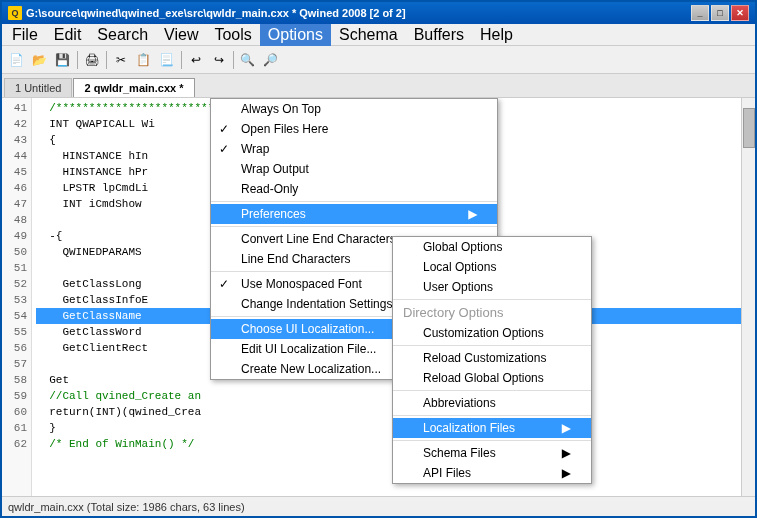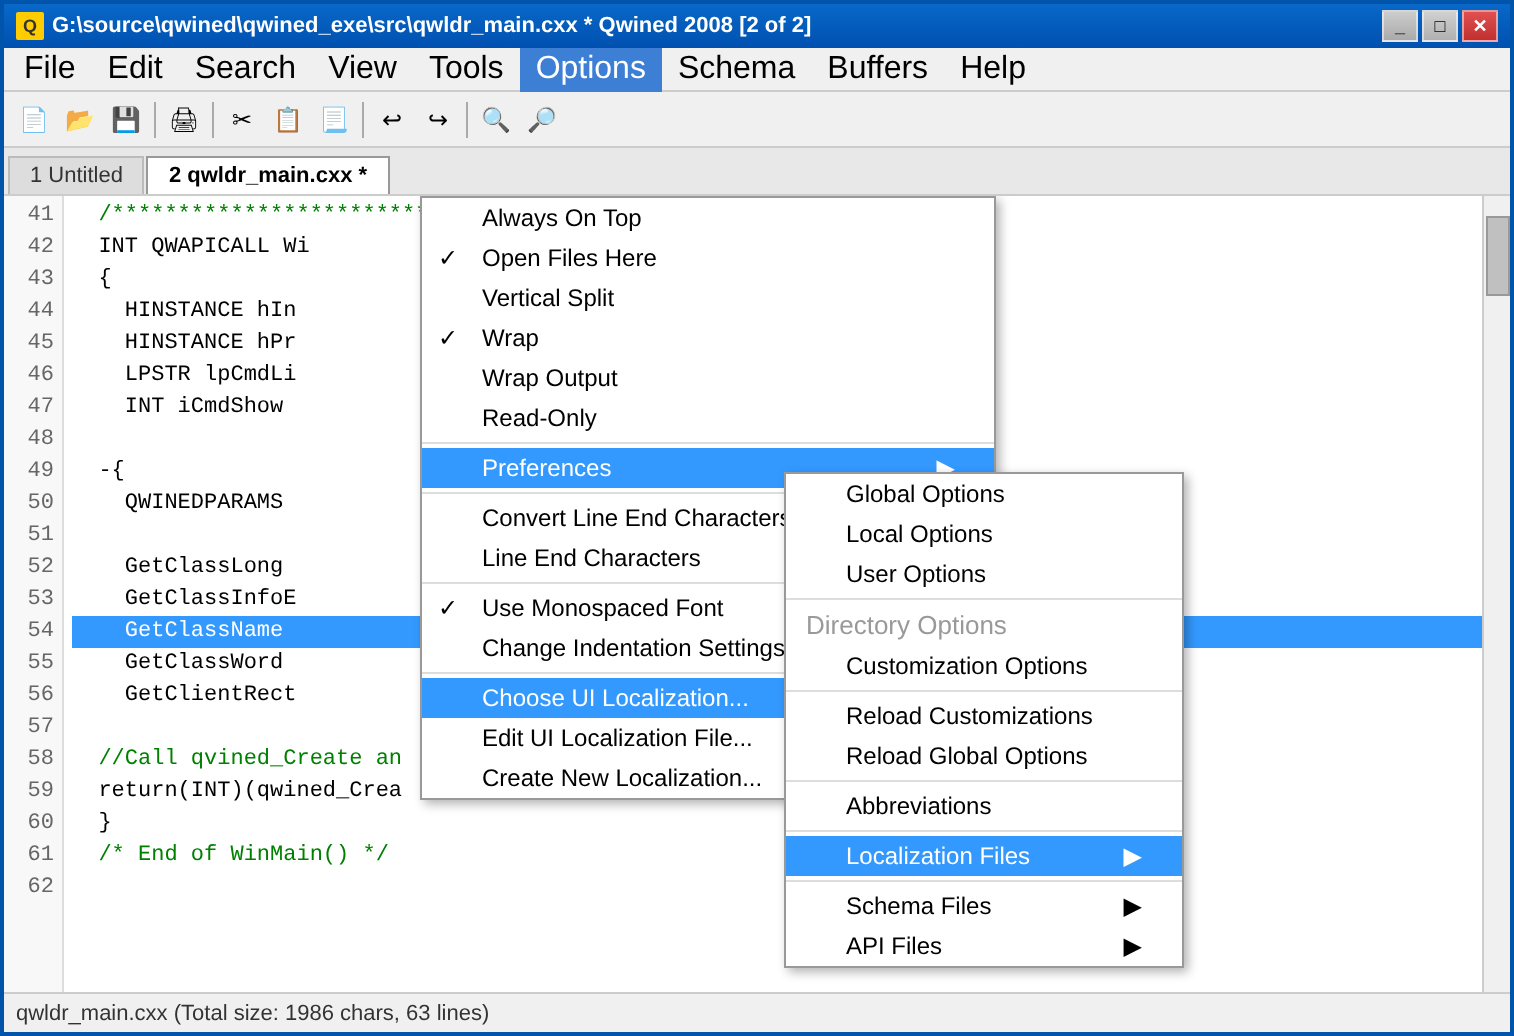--- a/index.html
+++ b/index.html
@@ -400,20 +400,21 @@
         <div class="code-line"></div>
         <div class="code-line">  -{</div>
         <div class="code-line">    QWINEDPARAMS</div>
         <div class="code-line"></div>
         <div class="code-line">    GetClassLong</div>
         <div class="code-line">    GetClassInfoE</div>
         <div class="code-line selected">    GetClassName</div>
         <div class="code-line">    GetClassWord</div>
         <div class="code-line">    GetClientRect</div>
         <div class="code-line"></div>
+        <div class="code-line">  Get</div>
         <div class="code-line comment">  //Call qvined_Create an</div>
         <div class="code-line">  return(INT)(qwined_Crea</div>
         <div class="code-line">  }</div>
         <div class="code-line comment">  /* End of WinMain() */</div>
       </div>
       <div class="scrollbar-v">
         <div class="scrollbar-thumb"></div>
       </div>
     </div>
 
@@ -422,24 +423,20 @@
       <div class="dropdown menu-options-dropdown" style="top:0; left:208px; min-width:210px;text-align:center;">
         <div class="dropdown-item">
           <span class="checkmark"></span>
           <span>Always On Top</span>
         </div>
         <div class="dropdown-item">
           <span class="checkmark">✓</span>
           <span>Open Files Here</span>
         </div>
         <div class="dropdown-item">
-          <span class="checkmark"></span>
-          <span>Vertical Split</span>
-        </div>
-        <div class="dropdown-item">
           <span class="checkmark">✓</span>
           <span>Wrap</span>
         </div>
         <div class="dropdown-item">
           <span class="checkmark"></span>
           <span>Wrap Output</span>
         </div>
         <div class="dropdown-item">
           <span class="checkmark"></span>
           <span>Read-Only</span>

